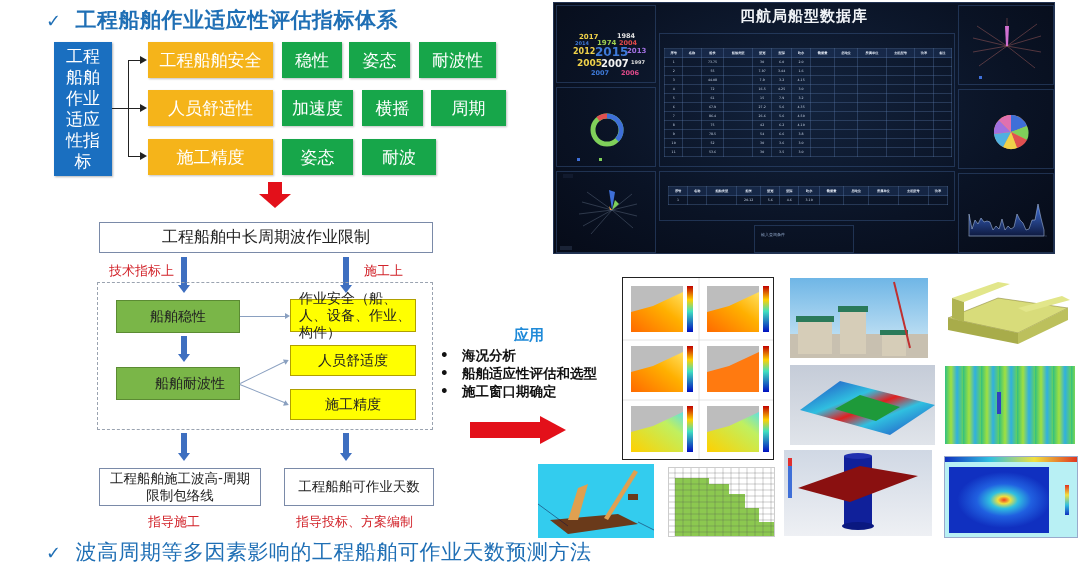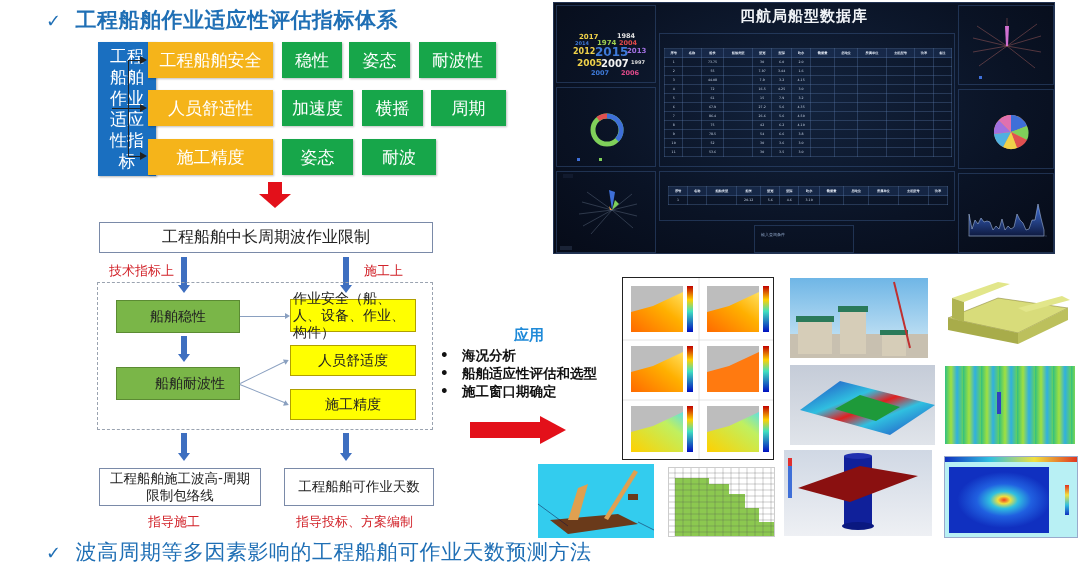--- a/index.html
+++ b/index.html
@@ -2,21 +2,21 @@
 <html><head>
 <meta charset="utf-8">
 <style>
   * { box-sizing: border-box; margin: 0; padding: 0; }
   html, body { width: 1080px; height: 577px; background: #ffffff; overflow: hidden; }
   body { position: relative; font-family: "DejaVu Sans", "Liberation Sans", sans-serif; }
 
   .heading { position: absolute; display: flex; align-items: center; color: #1f6fb5; font-size: 21px; font-weight: bold; letter-spacing: 0.5px; white-space: nowrap; }
   .heading .check { color: #1f6fb5; font-size: 18px; margin-right: 14px; }
 
-  .root-box { position: absolute; left: 54px; top: 42px; width: 58px; height: 134px; background: #1a6fc0; color: #fff; font-size: 17px; line-height: 21px; text-align: center; display: flex; align-items: center; justify-content: flex-end; padding: 2px 8px; box-shadow: 1px 1px 2px rgba(0,0,0,0.3); margin-left: 44px; }
+  .root-box { position: absolute; left: 54px; top: 42px; width: 58px; height: 134px; background: #1a6fc0; color: #fff; font-size: 17px; line-height: 21px; text-align: center; display: flex; align-items: center; justify-content: flex-end; padding: 2px 8px; box-shadow: 1px 1px 2px rgba(0,0,0,0.3); }
 
   .cat { position: absolute; background: #f5b41a; color: #fff; font-size: 17px; display: flex; align-items: center; justify-content: center; box-shadow: 1px 1px 2px rgba(0,0,0,0.25); }
   .sub { position: absolute; background: #17a64a; color: #fff; font-size: 17px; display: flex; align-items: center; justify-content: center; box-shadow: 1px 1px 2px rgba(0,0,0,0.25); }
 
   .line { position: absolute; background: #222; }
   .arrowhead-r { position: absolute; width: 0; height: 0; border-top: 4px solid transparent; border-bottom: 4px solid transparent; border-left: 7px solid #222; }
 
   .big-red-down { position: absolute; }
   .big-red-down .stem { position: absolute; left: 9px; top: 0; width: 14px; height: 12px; background: #e3101a; }
   .big-red-down .head { position: absolute; left: 0; top: 12px; width: 0; height: 0; border-left: 16px solid transparent; border-right: 16px solid transparent; border-top: 14px solid #e3101a; }
@@ -25,21 +25,21 @@
   .red-label { position: absolute; color: #d2232a; font-size: 13px; white-space: nowrap; }
 
   .blue-down { position: absolute; }
   .blue-down .stem { position: absolute; left: 3px; top: 0; width: 6px; background: #3e6fc0; }
   .blue-down .head { position: absolute; left: 0; width: 0; height: 0; border-left: 6px solid transparent; border-right: 6px solid transparent; border-top: 8px solid #3e6fc0; }
 
   .dotted-frame { position: absolute; left: 97px; top: 282px; width: 336px; height: 148px; border: 1px dashed #9aa3b0; }
 
   .green-box { position: absolute; background: #7ab648; border: 1px solid #5b8b33; color: #222; font-size: 14px; display: flex; align-items: center; justify-content: center; }
   .yellow-box { position: absolute; background: #ffff00; border: 1px solid #b0a000; color: #222; font-size: 14px; display: flex; align-items: center; justify-content: center; text-align: center; line-height: 17px; }
-  .yellow-box.left { justify-content: center; text-align: left; padding-left: 2px; }
+  .yellow-box.left { justify-content: center; text-align: left; padding-left: 8px; }
 
   .thin-line { position: absolute; height: 1px; background: #8aa0c0; transform-origin: 0 0; }
   .thin-head { position: absolute; width: 0; height: 0; border-top: 3px solid transparent; border-bottom: 3px solid transparent; border-left: 5px solid #8aa0c0; }
 
   .app-title { position: absolute; left: 514px; top: 326px; color: #1f8ad8; font-weight: bold; font-size: 15px; }
   .app-list { position: absolute; left: 440px; top: 346px; list-style: none; }
   .app-list li { font-size: 13.5px; font-weight: bold; color: #111; line-height: 18px; display: flex; }
   .app-list li .dot { width: 22px; }
 
   .red-right { position: absolute; left: 470px; top: 416px; }

